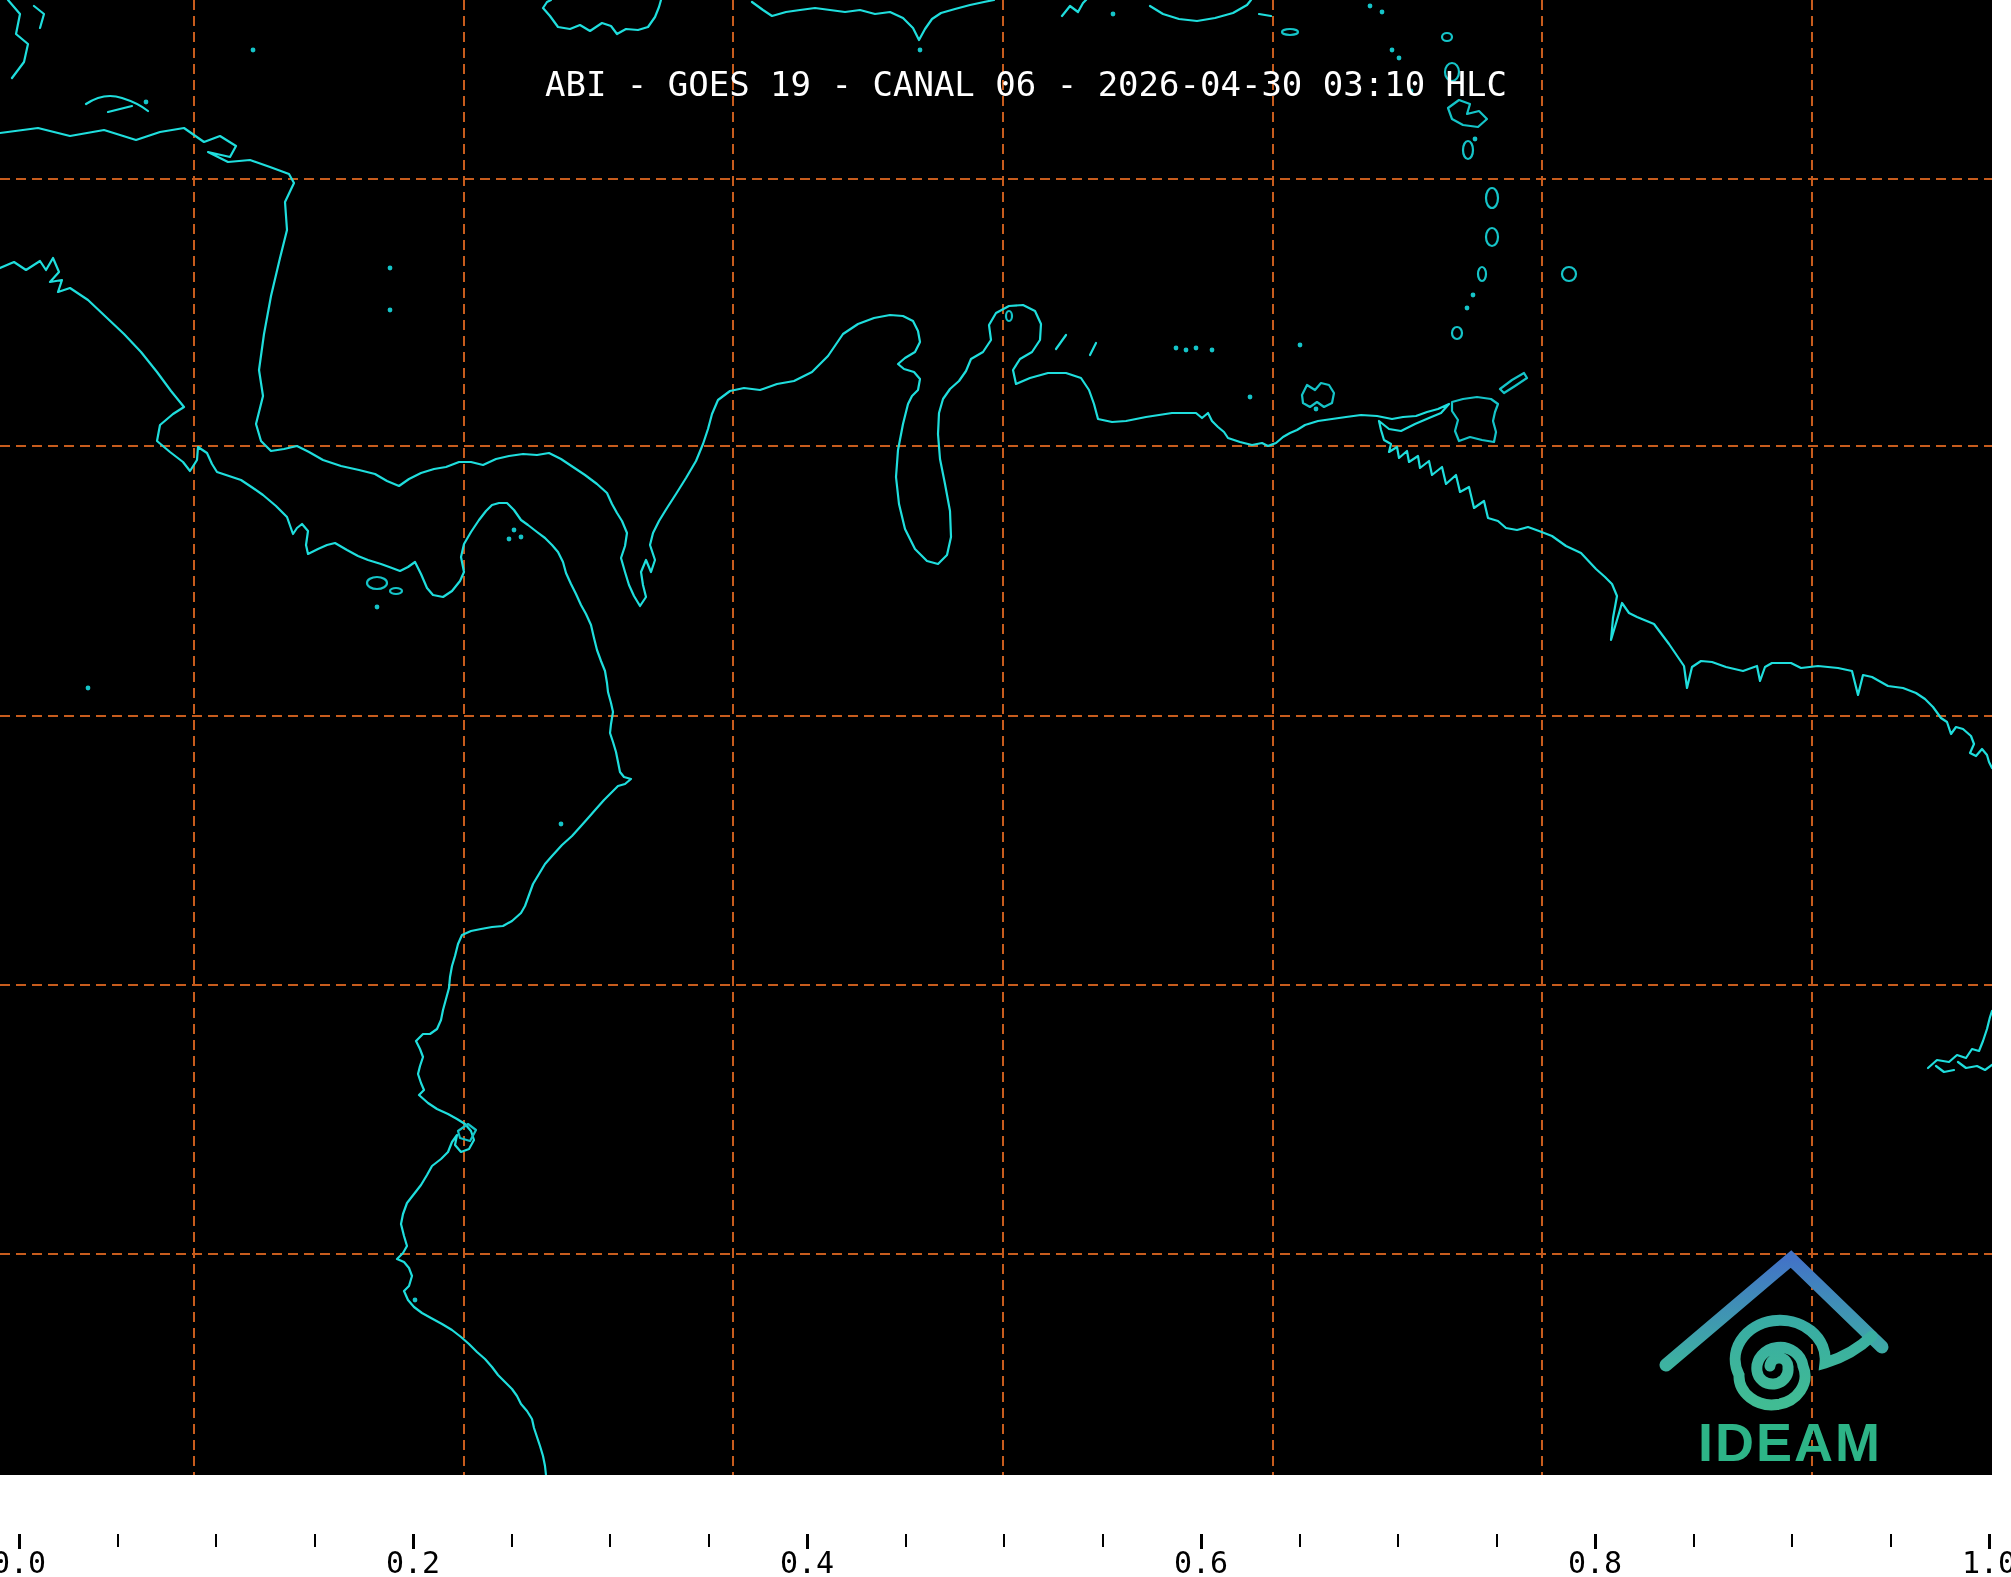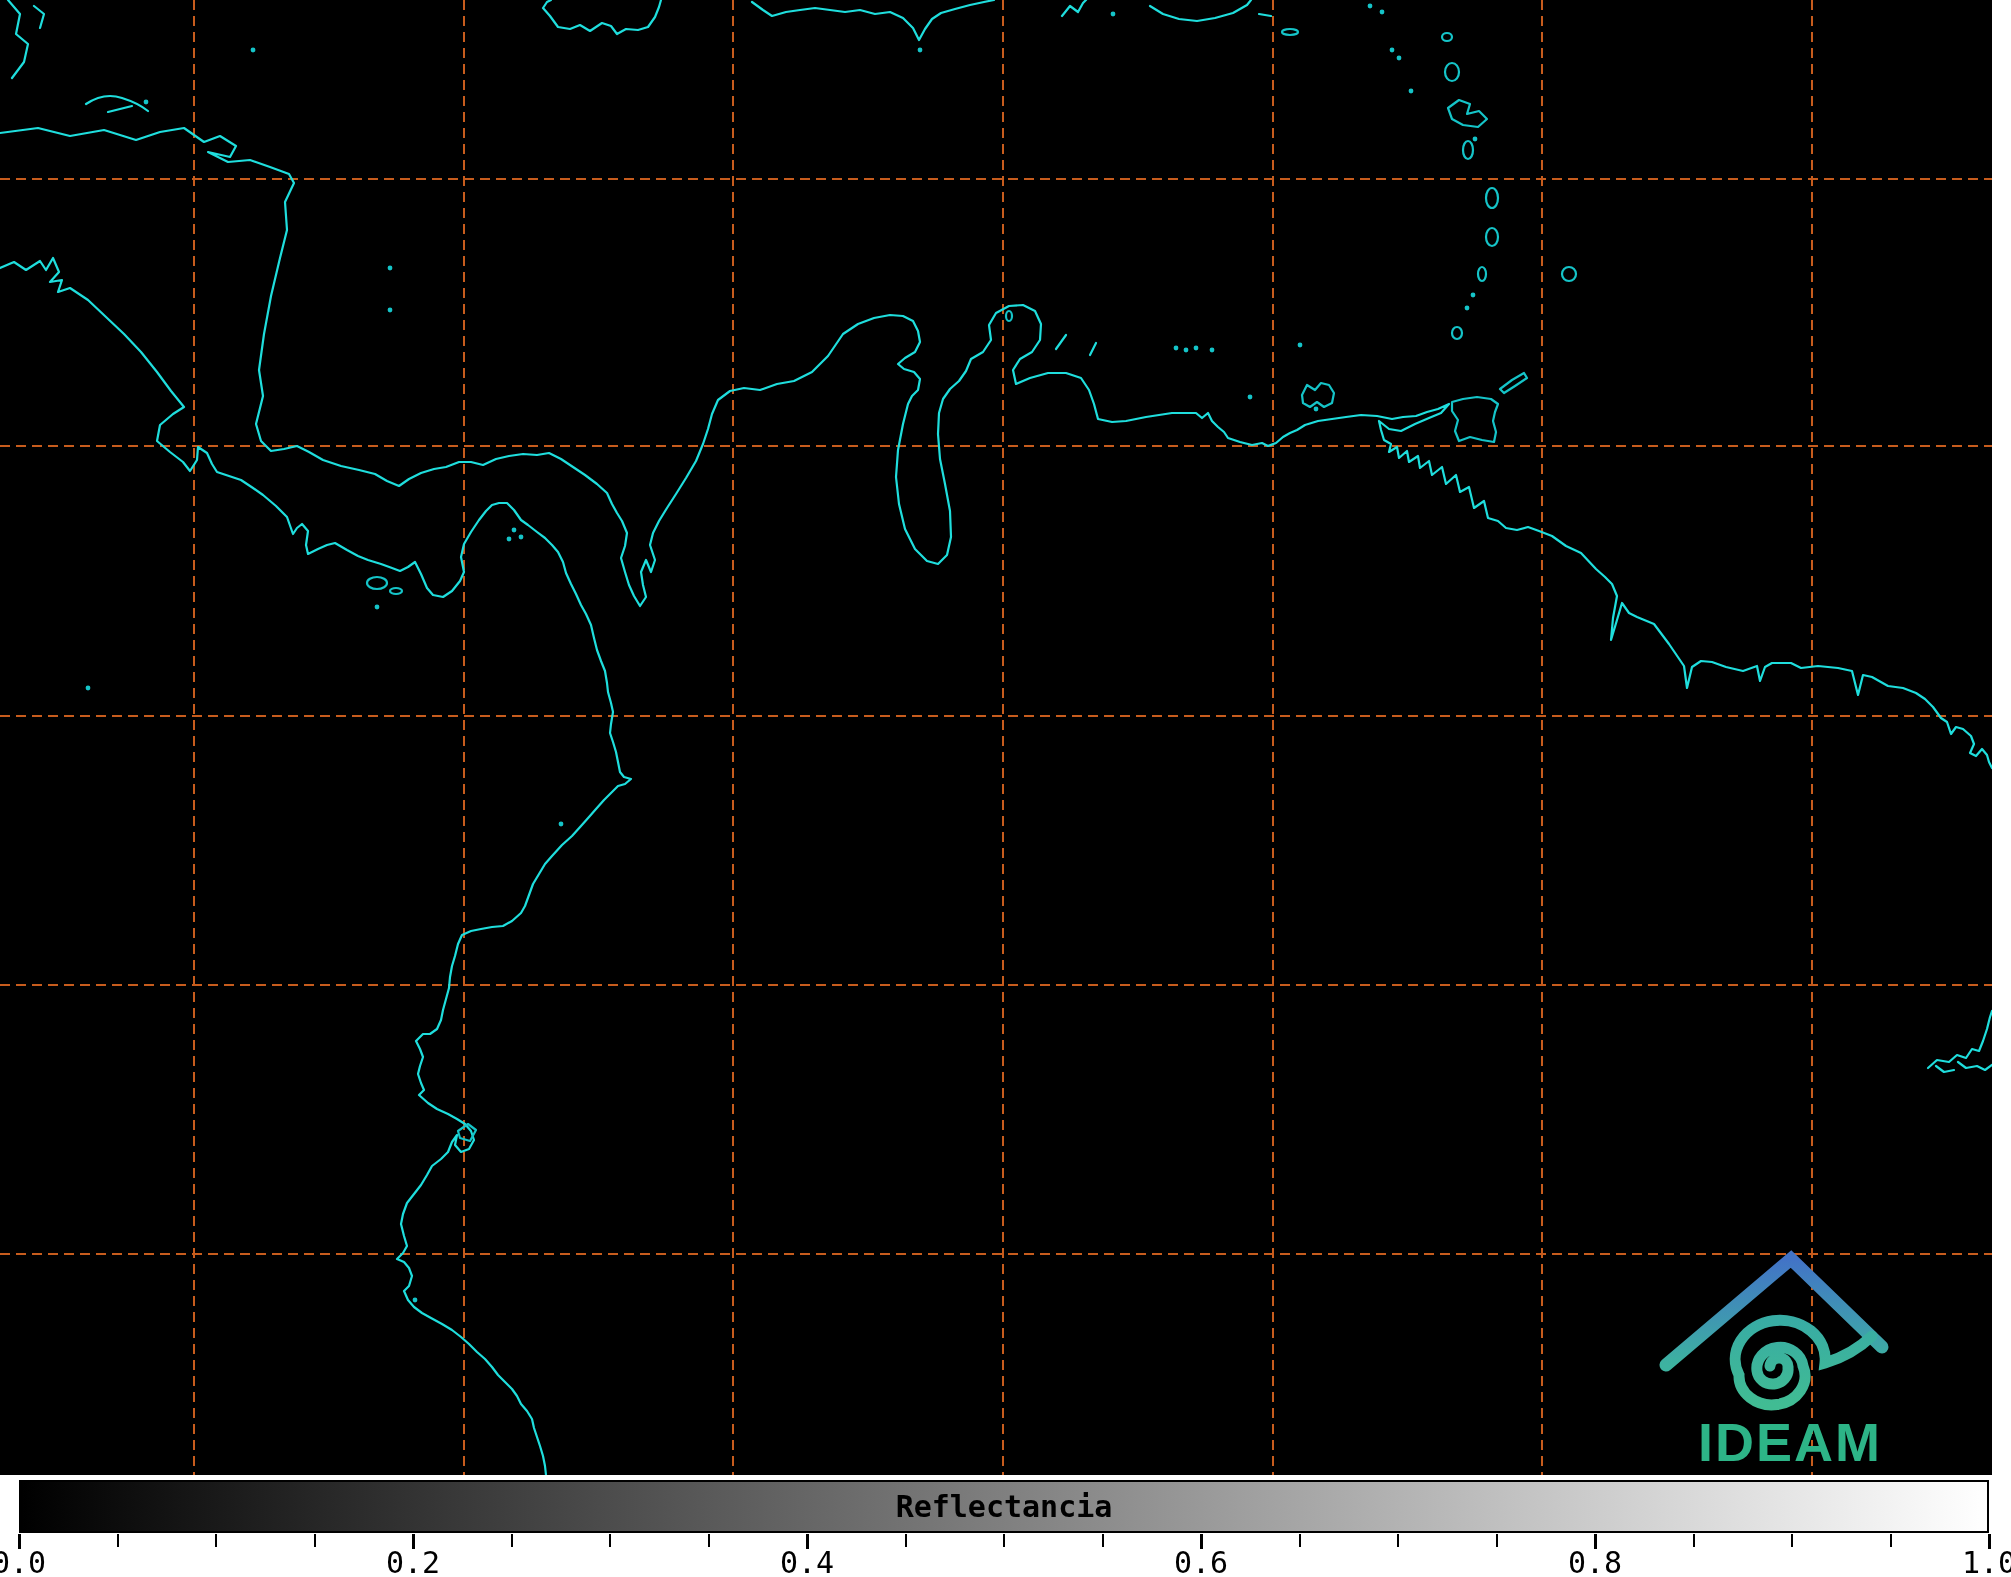--- a/index.html
+++ b/index.html
@@ -89,41 +89,39 @@
         <circle cx="521" cy="537" r="2.4" fill="#15c4c8"></circle>
         <circle cx="509" cy="539" r="2.4" fill="#15c4c8"></circle>
         <circle cx="377" cy="607" r="2.4" fill="#15c4c8"></circle>
         <circle cx="561" cy="824" r="2.4" fill="#15c4c8"></circle>
         <circle cx="415" cy="1300" r="2.4" fill="#15c4c8"></circle>
         <circle cx="390" cy="310" r="2.4" fill="#15c4c8"></circle>
         <circle cx="390" cy="268" r="2.4" fill="#15c4c8"></circle>
         <circle cx="88" cy="688" r="2.4" fill="#15c4c8"></circle>
       </svg>
 
+    <div class="map-title">ABI - GOES 19 - CANAL 06 - 2026-04-30 03:10 HLC</div>
 
     <svg class="logo" width="320" height="240" viewBox="0 0 320 240">
       <defs>
         <linearGradient id="roofgrad" x1="0" y1="0" x2="0" y2="1">
           <stop offset="0" stop-color="#4273c7"></stop>
           <stop offset="1" stop-color="#3db3a0"></stop>
         </linearGradient>
         <linearGradient id="spiralgrad" x1="0" y1="0" x2="0" y2="1">
           <stop offset="0" stop-color="#38aca4"></stop>
           <stop offset="1" stop-color="#41bc93"></stop>
         </linearGradient>
       </defs>
       <path d="M 36 130 L 161 24 L 252 112" fill="none" stroke="url(#roofgrad)" stroke-width="13" stroke-linecap="round" stroke-linejoin="miter"></path>
       <path d="M 140 131 a 9 9 0 1 1 18 2 a 15 14 0 1 1 -31 3 a 23 21 0 1 1 46 -5 a 33 29 0 1 1 -64 9 a 45 39 0 1 1 86 -12 q 27 -8 47 -27" fill="none" stroke="url(#spiralgrad)" stroke-width="11" stroke-linecap="round"></path>
       <text x="160" y="226" text-anchor="middle" font-family="Liberation Sans, sans-serif" font-weight="bold" font-size="54" letter-spacing="2" fill="#2db487">IDEAM</text>
     </svg>
   </div>
 
-  <div class="colorbar">
-    <span>Reflectancia</span>
-  </div>
 
   <div id="cb-axis">
       <div class="cb-tick major" style="left: 18px;"></div>
       <div class="cb-tick" style="left: 116.5px;"></div>
       <div class="cb-tick" style="left: 215px;"></div>
       <div class="cb-tick" style="left: 313.5px;"></div>
       <div class="cb-tick major" style="left: 412px;"></div>
       <div class="cb-tick" style="left: 510.5px;"></div>
       <div class="cb-tick" style="left: 609px;"></div>
       <div class="cb-tick" style="left: 707.5px;"></div>

